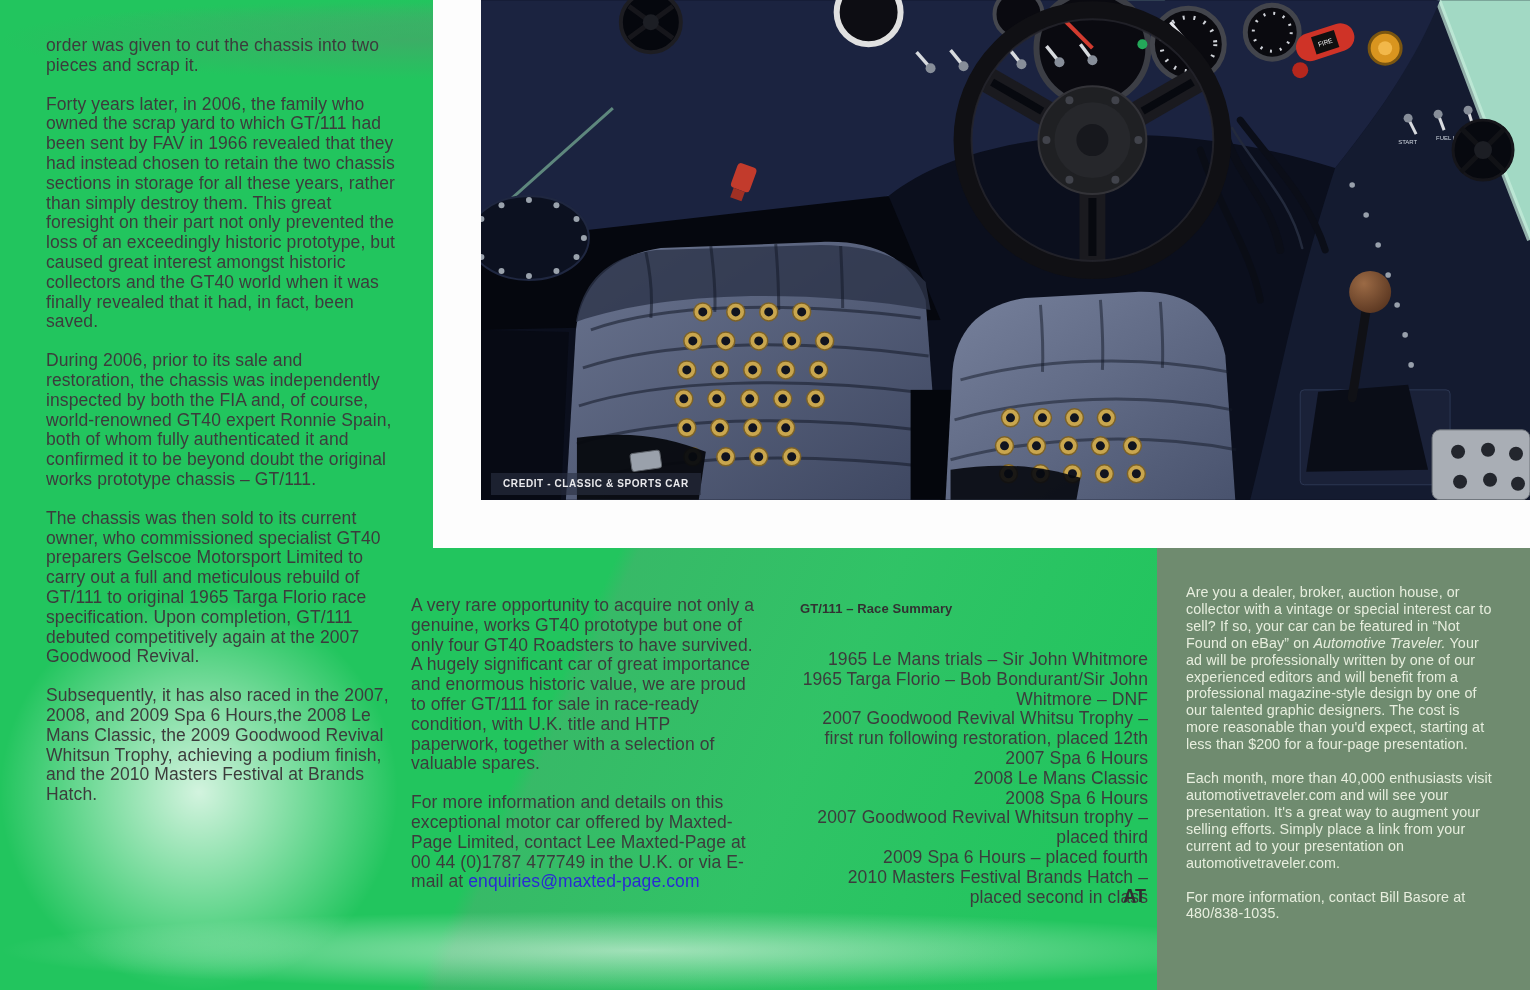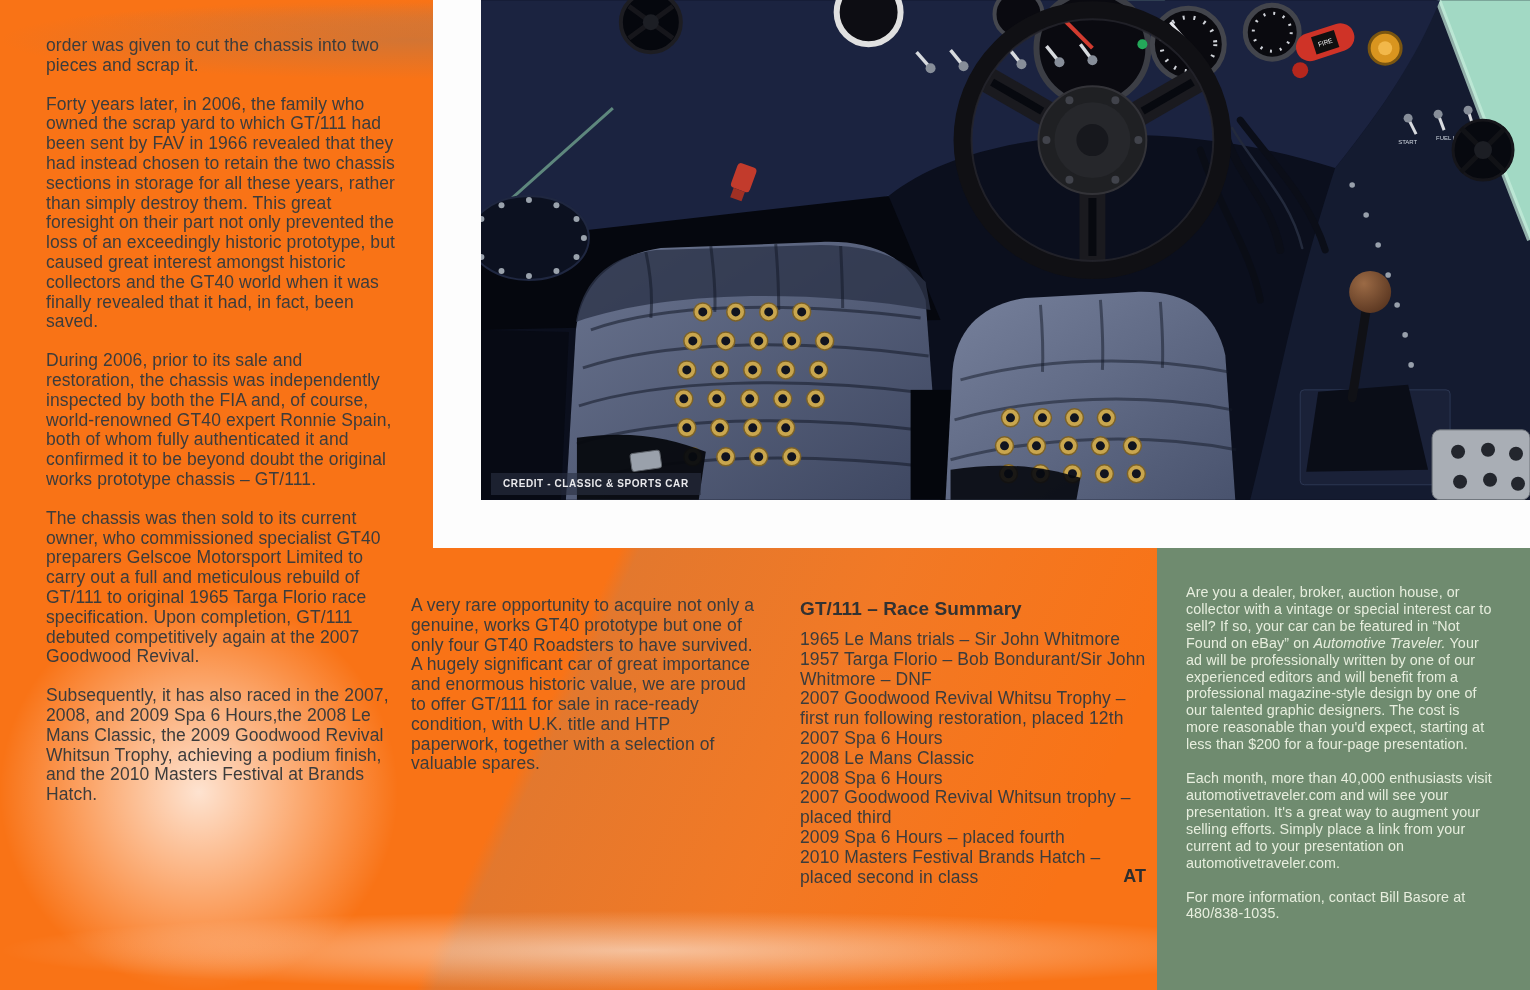--- a/index.html
+++ b/index.html
@@ -1,38 +1,38 @@
 <!DOCTYPE html>
 <html><head>
 <meta charset="utf-8">
 <style>
   html,body{margin:0;padding:0;background:#b0b0b0;}
   .page{
     position:relative;width:1530px;height:990px;overflow:hidden;
-    background:#f97316;
+    background:#22c55e;
     font-family:"Liberation Sans","DejaVu Sans",sans-serif;
     -webkit-font-smoothing:antialiased;
   }
   
   .wm{
     position:absolute;inset:0;pointer-events:none;
     background:
       radial-gradient(closest-side at 13% 80%, rgba(255,255,255,.80), rgba(255,255,255,0)),
       radial-gradient(closest-side at 42% 96%, rgba(252,252,252,.55), rgba(255,255,255,0)),
       radial-gradient(closest-side at 27% 4%,  rgba(120,120,120,.30), rgba(120,120,120,0)),
       radial-gradient(closest-side at 52% 2%,  rgba(130,130,130,.22), rgba(130,130,130,0)),
       linear-gradient(115deg, rgba(255,255,255,0) 44%, rgba(140,140,140,.20) 45%, rgba(175,175,175,.10) 58%, rgba(175,175,175,0) 74%);
   }
   .textcol{position:absolute;font-size:17.5px;line-height:19.8px;color:#3c3c3c;letter-spacing:.1px;}
   .textcol p{margin:0 0 19px 0;}
   .col-left{left:46px;top:36px;width:350px;}
   .col-offer{left:411px;top:596px;width:350px;}
   .col-race{left:800px;top:598px;width:348px;}
-  .col-race h3{font-size:19px;line-height:22px;margin:0 0 10px 0;color:#323232;}
-  .race-entries{position:relative;}
+  .col-race h3{font-size:13px;line-height:22px;margin:0 0 30px 0;color:#323232;}
+  .race-entries{position:relative;text-align:right;}
   .race-entry{margin:0;}
   .race-signoff{position:absolute;right:2px;bottom:1px;font-weight:bold;font-size:18px;color:#2e2e2e;margin-top:14px;}
   .email{color:#2a2ad4;text-decoration:none;}
   
   .photo-frame{position:absolute;left:433px;top:0;width:1097px;height:548px;background:#fdfdfd;}
   .photo{position:absolute;left:48px;top:0;width:1049px;height:500px;overflow:hidden;background:#0b0f1d;}
   .photo svg{display:block;}
   .photo-caption{
     position:absolute;left:10px;top:473px;height:22px;padding:0 12px;
     background:rgba(42,48,66,.62);color:#e9e9ec;font-size:10px;line-height:22px;
@@ -316,27 +316,29 @@
               <circle cx="1038" cy="484" r="7"></circle>
           </g>
         </g>
       </svg>
       <div class="photo-caption">CREDIT - CLASSIC &amp; SPORTS CAR</div>
     </div>
   </div>
 
   <div class="textcol col-offer">
     <p>A very rare opportunity to acquire not only a genuine, works GT40 prototype but one of only four GT40 Roadsters to have survived. A hugely significant car of great importance and enormous historic value, we are proud to offer GT/111 for sale in race-ready condition, with U.K. title and HTP paperwork, together with a selection of valuable spares.</p>
+    <p><span>For more information and details on this exceptional motor car offered by Maxted-Page Limited, contact Lee Maxted-Page at 00 44 (0)1787 477749 in the U.K. or via E-mail at</span>
+      <a href="#" class="email">enquiries@maxted-page.com</a></p>
   </div>
 
   <div class="textcol col-race">
     <h3>GT/111 – Race Summary</h3>
     <div class="race-entries">
       <div class="race-entry">1965 Le Mans trials – Sir John Whitmore</div>
-      <div class="race-entry">1957 Targa Florio – Bob Bondurant/Sir John Whitmore – DNF</div>
+      <div class="race-entry">1965 Targa Florio – Bob Bondurant/Sir John Whitmore – DNF</div>
       <div class="race-entry">2007 Goodwood Revival Whitsu Trophy – first run following restoration, placed 12th</div>
       <div class="race-entry">2007 Spa 6 Hours</div>
       <div class="race-entry">2008 Le Mans Classic</div>
       <div class="race-entry">2008 Spa 6 Hours</div>
       <div class="race-entry">2007 Goodwood Revival Whitsun trophy – placed third</div>
       <div class="race-entry">2009 Spa 6 Hours – placed fourth</div>
       <div class="race-entry">2010 Masters Festival Brands Hatch – placed second in class</div>
       <span class="race-signoff">AT</span>
     </div>
   </div>

